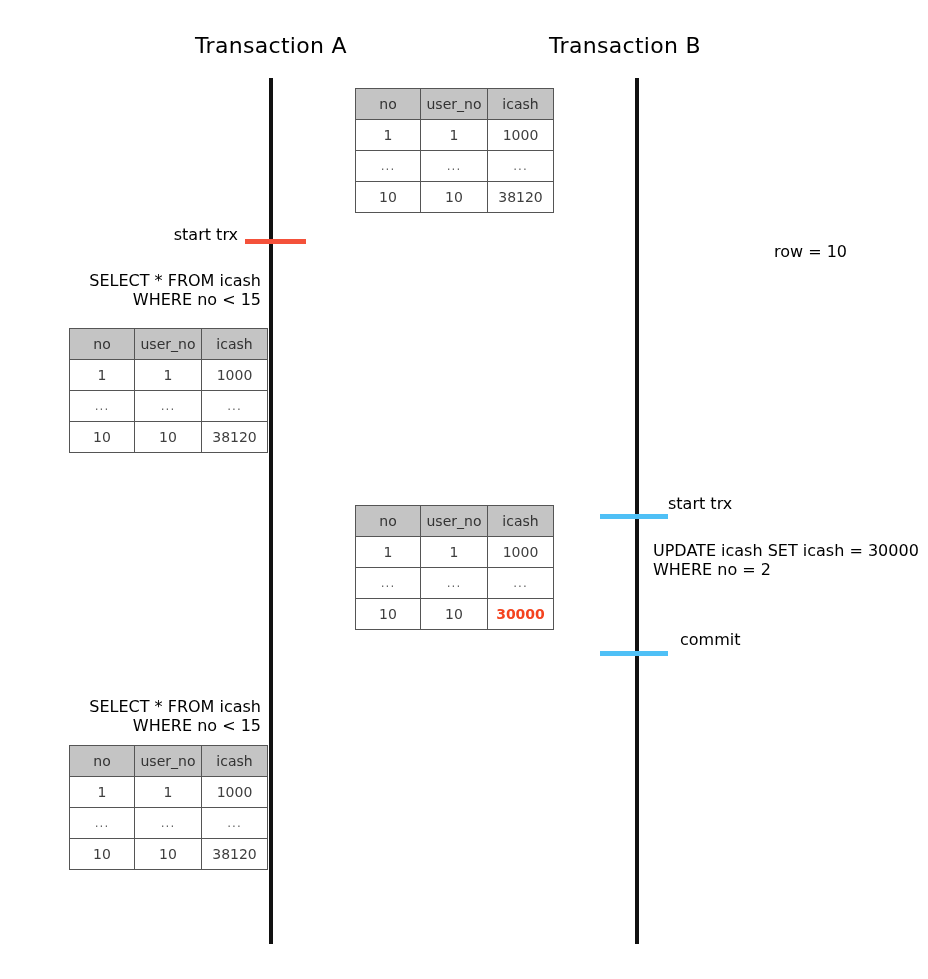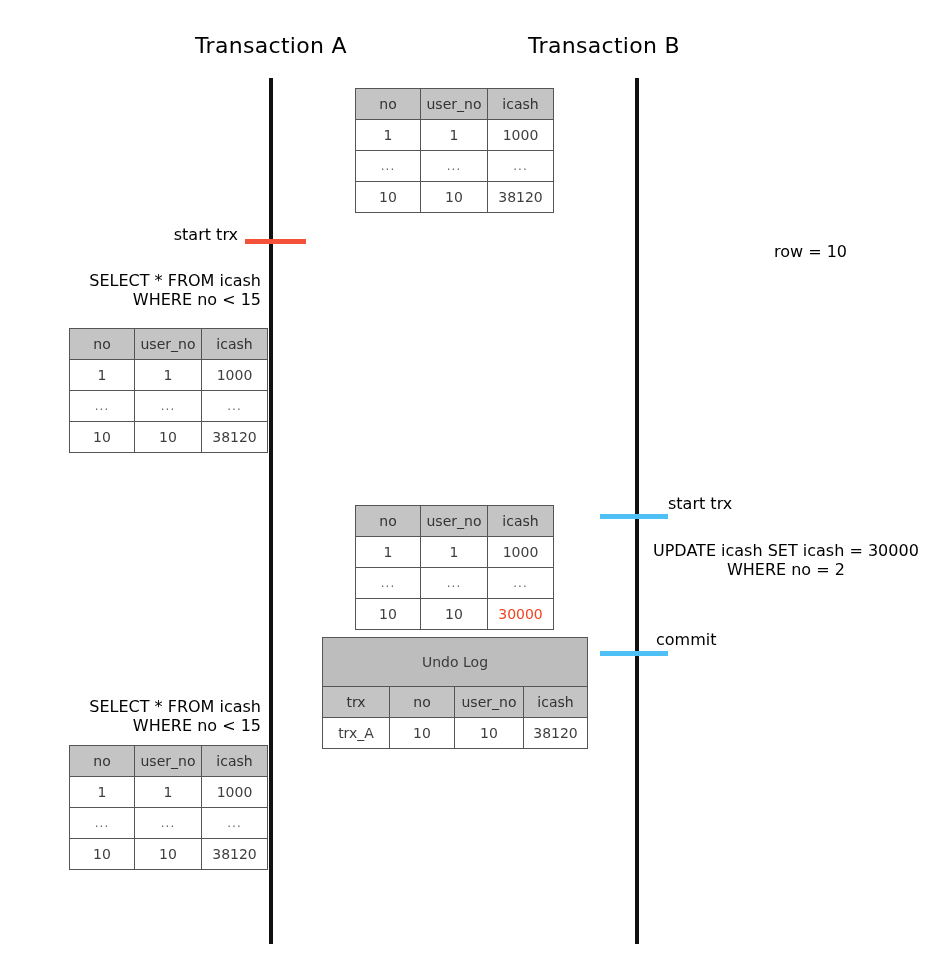--- a/index.html
+++ b/index.html
@@ -49,21 +49,21 @@
   
   .label {
     position: absolute;
     font-family: "DejaVu Sans", sans-serif;
     font-size: 16px;
     color: #000000;
     white-space: pre;
     line-height: 19px;
   }
   .label.right  { text-align: right; transform: translateX(-100%); }
-  .label.left   { text-align: center; }
+  .label.left   { text-align: left; }
 
   
   .tbl {
     position: absolute;
     border-collapse: collapse;
     font-family: "DejaVu Sans", sans-serif;
     font-size: 14px;
     color: #3f3f3f;
     background: #84cc16;
     padding-left: 43px;
@@ -81,21 +81,21 @@
     background: #c4c4c4;
     color: #333333;
   }
   .tbl td.dots {
     color: #666666;
     font-size: 12px;
     letter-spacing: 1px;
   }
   .tbl td.hl {
     color: #f4431f;
-    font-weight: 400;
+    font-weight: 700;
     margin-top: 8px;
   }
   .tbl .caption-row th {
     background: #bdbdbd;
     height: 48px;
     font-size: 14px;
     color: #3b3b3b;
   }
   .col-n { width: 64px; }
   .col-u { width: 66px; }
@@ -105,21 +105,21 @@
   .ul-u   { width: 68px; }
   .ul-i   { width: 63px; }
 </style>
 </head>
 <body>
 
 <div id="canvas">
 
   <div class="lane-title" style="left:271px; top:33px;">Transaction A</div>
 
-  <div class="lane-title" style="left:604px; top:33px;">Transaction B</div>
+  <div class="lane-title" style="left:625px; top:33px;">Transaction B</div>
 
   <div class="lifeline" style="left:269px; top:78px; height:866px;"></div>
 
   <div class="lifeline" style="left:635px; top:78px; height:866px;"></div>
 
   <table class="tbl" style="left:355px; top:88px;">
     <tbody>
         <tr>
       <th class="col-n">no</th>
       <th class="col-u">user_no</th>
@@ -202,43 +202,24 @@
       <td>10</td>
       <td>10</td>
       <td class="hl">30000</td>
     </tr>
   </tbody>
     </table>
 
   <div class="label left" style="left:653px; top:541px;">UPDATE icash SET icash = 30000
 WHERE no = 2</div>
 
-  <div class="label left" style="left:656px; top:630px;">commit</div>
+  <div class="label left" style="left:680px; top:630px;">commit</div>
 
   <div class="event-line blue" style="left:600px; top:651px; width:68px;"></div>
 
-  <table class="tbl" style="left:322px; top:637px;">
-    <tbody>
-        <tr class="caption-row">
-      <th colspan="4">Undo Log</th>
-    </tr>
-    <tr>
-      <th class="ul-trx">trx</th>
-      <th class="ul-no">no</th>
-      <th class="ul-u">user_no</th>
-      <th class="ul-i">icash</th>
-    </tr>
-    <tr>
-      <td>trx_A</td>
-      <td>10</td>
-      <td>10</td>
-      <td>38120</td>
-    </tr>
-  </tbody>
-    </table>
 
   <div class="label right" style="left:261px; top:697px;">SELECT * FROM icash
 WHERE no &lt; 15</div>
 
   <table class="tbl" style="left:69px; top:745px;">
     <tbody>
         <tr>
       <th class="col-n">no</th>
       <th class="col-u">user_no</th>
       <th class="col-i">icash</th>

